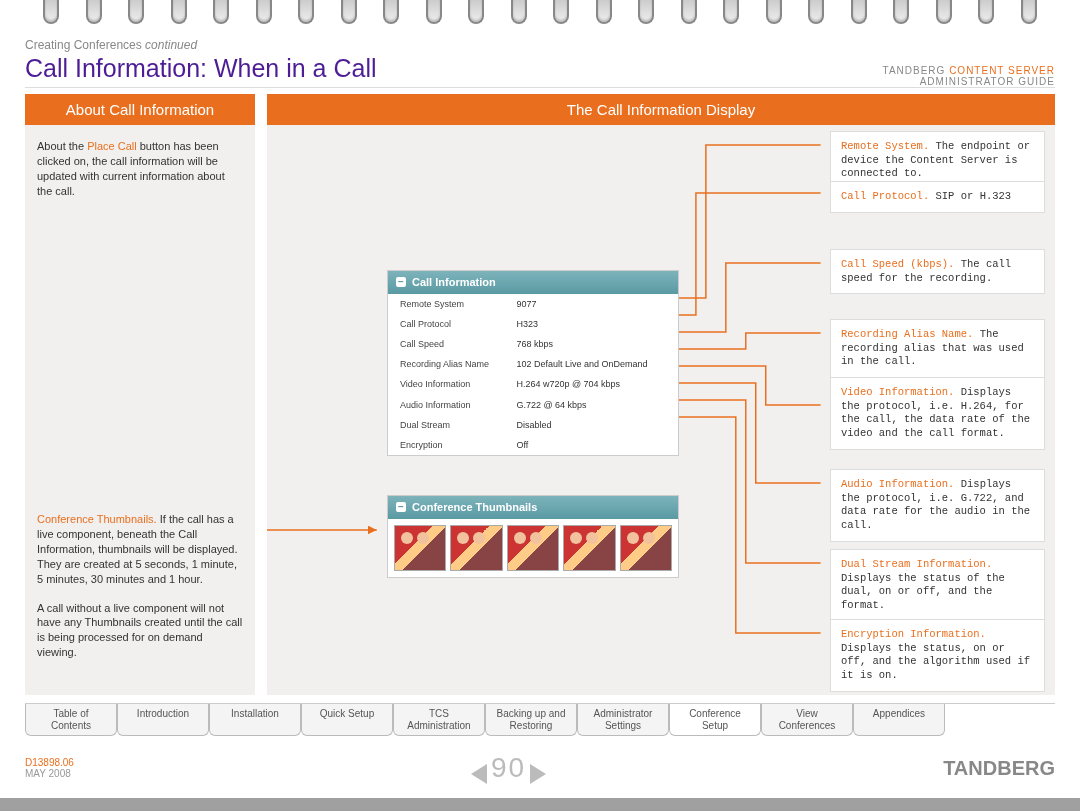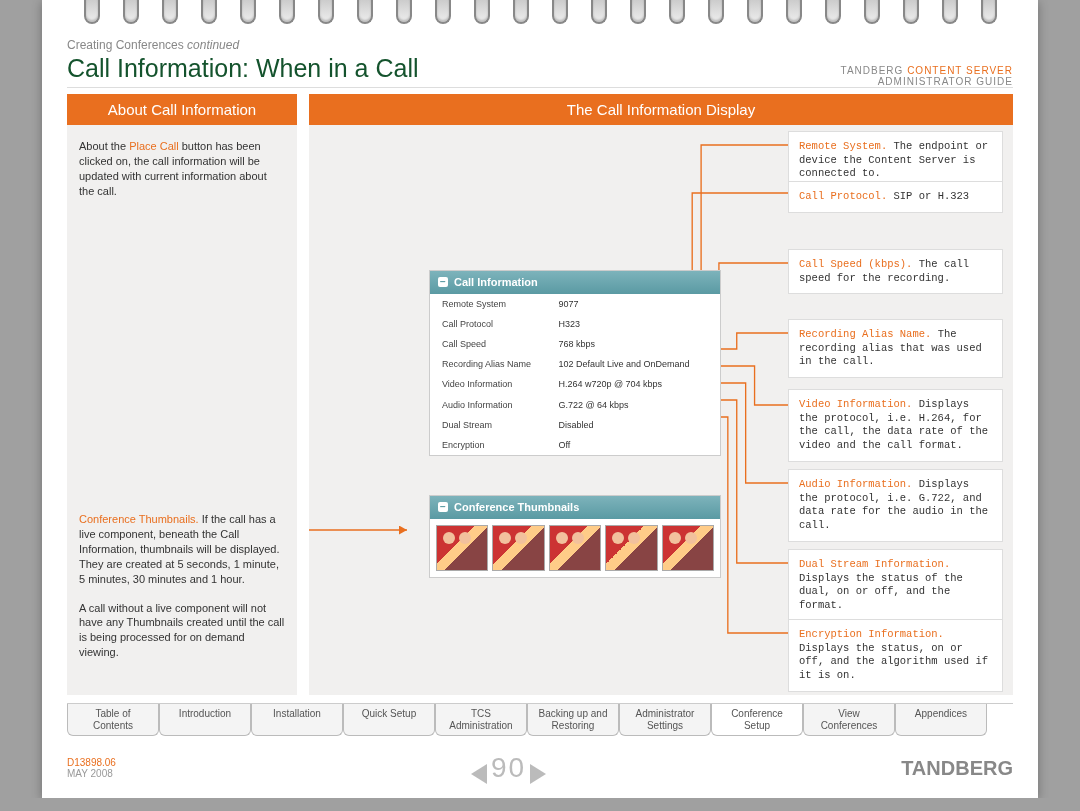--- a/index.html
+++ b/index.html
@@ -4,21 +4,21 @@
 <style>
   body {
     margin: 0;
     padding: 0;
     background: #a0a0a0;
     font-family: Arial, Helvetica, sans-serif;
     display: flex;
     justify-content: center;
   }
   .page-wrapper {
-    width: 996px;
+    width: 1080px;
     background: #fff;
     position: relative;
     box-shadow: 0 2px 10px rgba(0,0,0,0.3);
   }
   .binding {
     height: 30px;
     background: #fff;
     display: flex;
     justify-content: space-around;
     align-items: flex-start;
@@ -42,21 +42,21 @@
   }
   .breadcrumb i { font-style: italic; }
   .header-row {
     display: flex;
     justify-content: space-between;
     align-items: flex-end;
     border-bottom: 1px solid #ddd;
     margin-bottom: 6px;
   }
   .page-title {
-    color: #14532d;
+    color: #4c1d95;
     font-size: 25px;
     font-weight: normal;
     margin: 2px 0 4px 0;
   }
   .doc-meta {
     text-align: right;
     font-size: 10px;
     color: #888;
     letter-spacing: 1px;
   }
@@ -356,21 +356,21 @@
               <div class="thumb"></div>
               <div class="thumb"></div>
             </div>
           </div>
 
           <div id="callouts-container">
               <div class="callout-box" style="top: 6px;"><span class="orange-term">Remote System.</span><span> The endpoint or device the Content Server is connected to.</span></div>
               <div class="callout-box" style="top: 56px;"><span class="orange-term">Call Protocol.</span><span> SIP or H.323</span></div>
               <div class="callout-box" style="top: 124px;"><span class="orange-term">Call Speed (kbps).</span><span> The call speed for the recording.</span></div>
               <div class="callout-box" style="top: 194px;"><span class="orange-term">Recording Alias Name.</span><span> The recording alias that was used in the call.</span></div>
-              <div class="callout-box" style="top: 264px; margin-left: 40px;"><span class="orange-term">Video Information.</span><span> Displays the protocol, i.e. H.264,  for the call, the data rate of the video and the call format.</span></div>
+              <div class="callout-box" style="top: 252px; margin-left: 40px;"><span class="orange-term">Video Information.</span><span> Displays the protocol, i.e. H.264,  for the call, the data rate of the video and the call format.</span></div>
               <div class="callout-box" style="top: 344px;"><span class="orange-term">Audio Information.</span><span> Displays the protocol, i.e. G.722, and data rate for the audio in the call.</span></div>
               <div class="callout-box" style="top: 424px;"><span class="orange-term">Dual Stream Information.</span><span> Displays the status of the dual, on or off, and the format.</span></div>
               <div class="callout-box" style="top: 494px;"><span class="orange-term">Encryption Information.</span><span> Displays the status, on or off, and the algorithm used if it is on.</span></div>
             </div>
         </div>
       </div>
     </div>
 
     <div class="tabs" id="tabs">
         <div class="tab">Table of<br>Contents</div>

